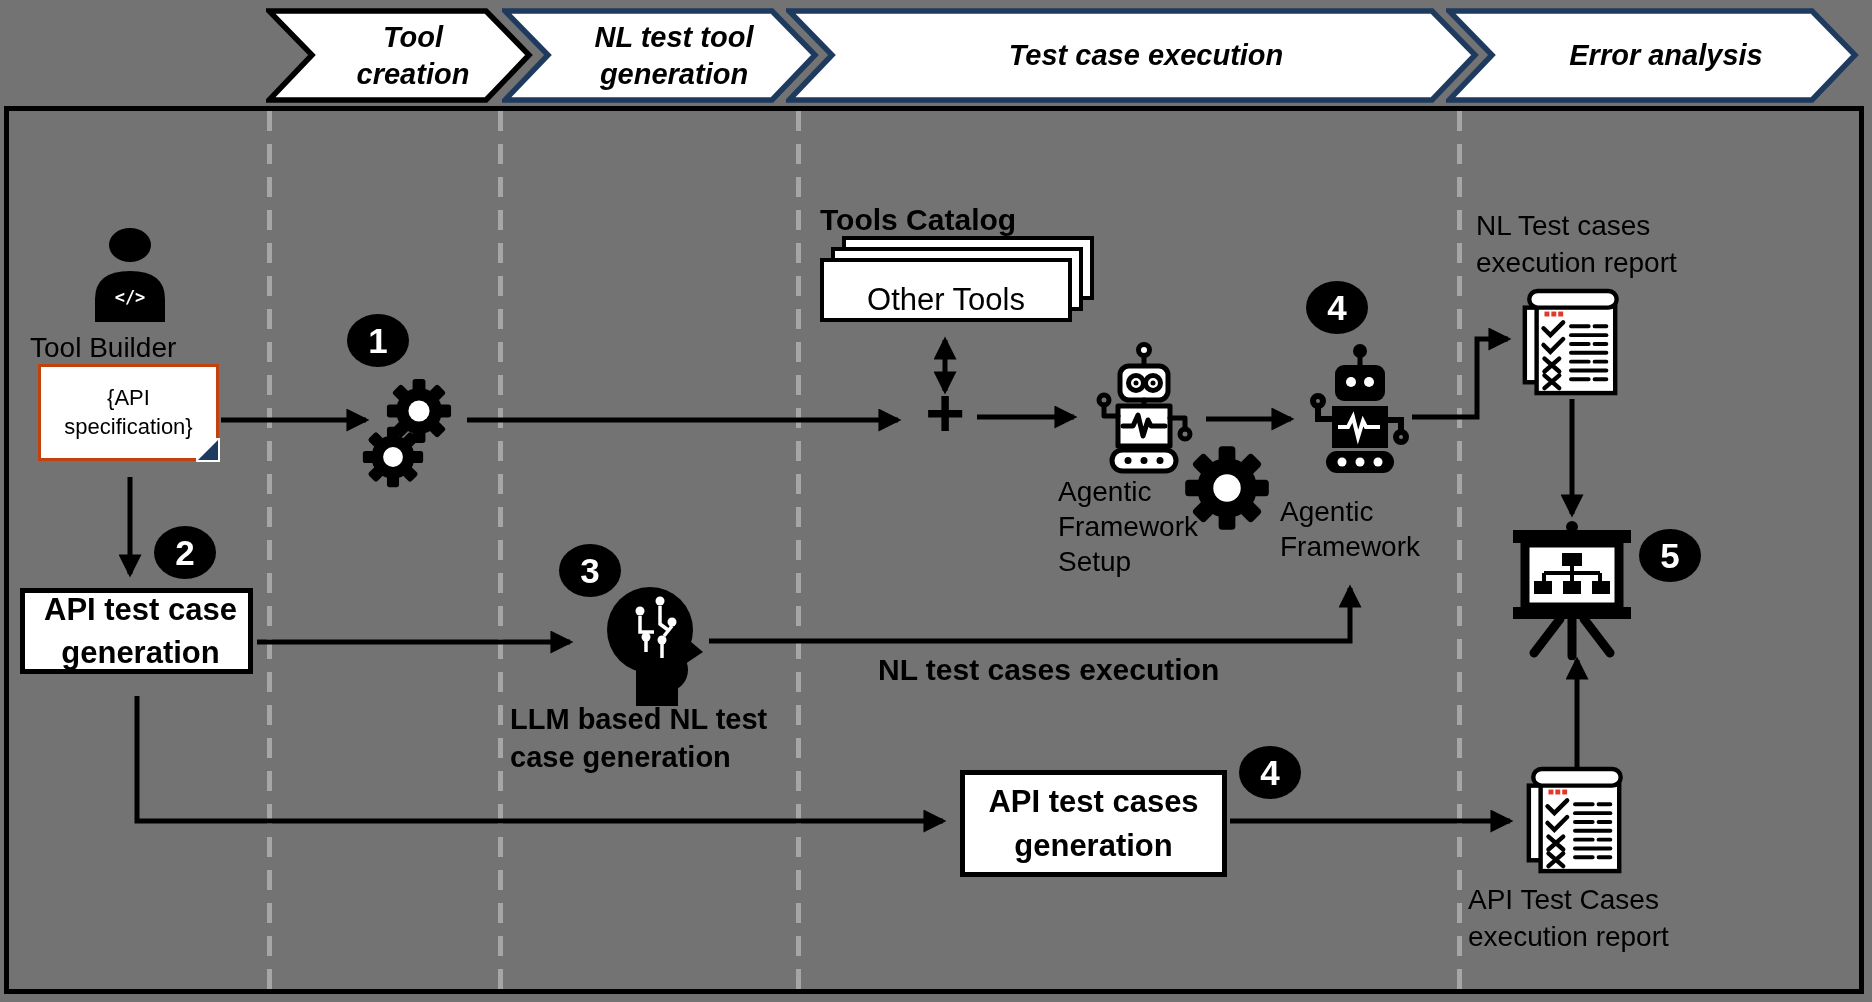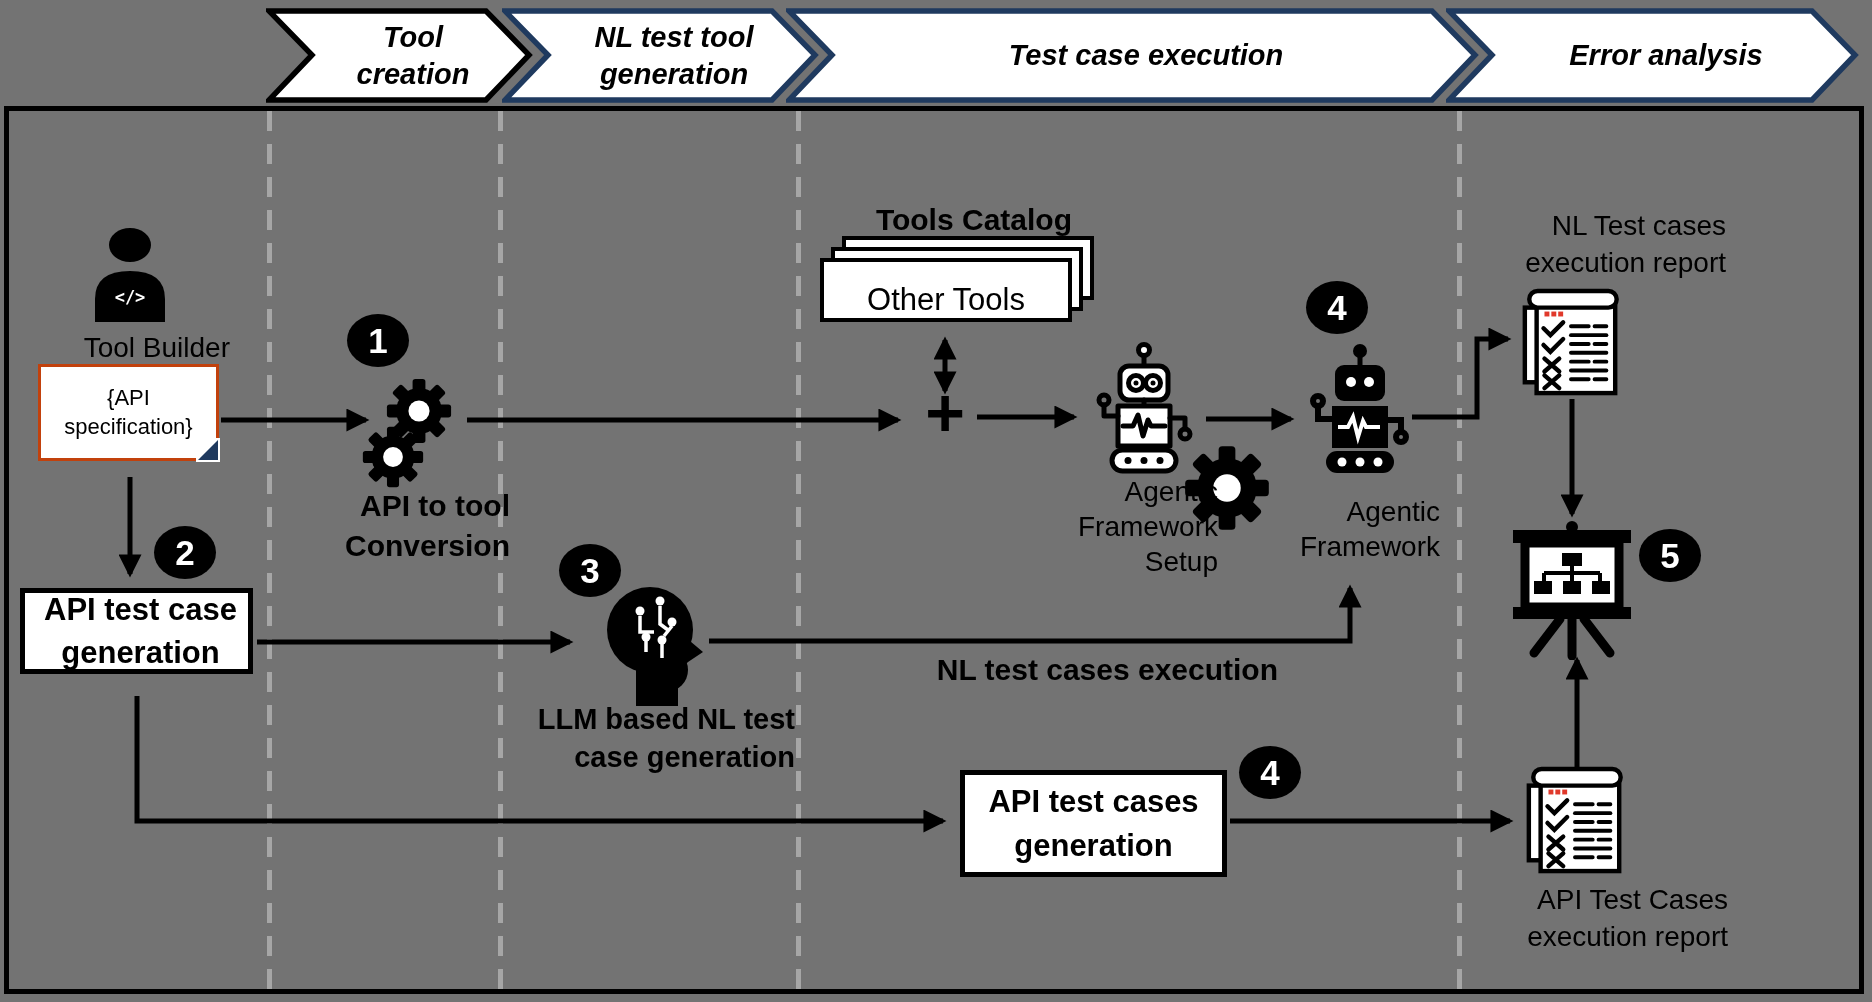--- a/index.html
+++ b/index.html
@@ -17,21 +17,21 @@
   .frame{position:absolute;left:4px;top:106px;width:1860px;height:888px;
          border:5px solid #000;box-sizing:border-box;background:transparent;}
   .dashline{position:absolute;top:111px;height:878px;width:5px;
             background:repeating-linear-gradient(to bottom,#a6a6a6 0 20px,transparent 20px 33px);}
   .badge{position:absolute;width:62px;height:53px;background:#000;border-radius:50%;
          color:#fff;font-weight:bold;font-size:35px;display:flex;align-items:center;
          justify-content:center;z-index:30;}
   .pbox{position:absolute;background:#fff;border:5px solid #000;box-sizing:border-box;
         display:flex;align-items:center;justify-content:center;text-align:center;
         font-weight:bold;font-size:31px;line-height:1.4;z-index:15;}
-  .caption{position:absolute;text-align:right;font-size:28px;line-height:1.32;z-index:15;}
+  .caption{position:absolute;text-align:left;font-size:28px;line-height:1.32;z-index:15;}
   .caption.bold{font-weight:bold;}
   .doc{position:absolute;left:38px;top:364px;width:181px;height:97px;background:#fff;
        border:3px solid #c2410c;box-sizing:border-box;display:flex;align-items:center;
        justify-content:center;text-align:center;font-size:22px;line-height:1.3;z-index:15;}
   .doc .fold{position:absolute;right:-4px;bottom:-4px;width:24px;height:24px;background:#fff;}
   .doc .fold:after{content:"";position:absolute;left:2px;top:2px;width:20px;height:20px;
        background:#1f3a5f;clip-path:polygon(0 100%,100% 0,100% 100%);}
   .card{position:absolute;width:252px;height:64px;background:#fff;border:4px solid #000;
         box-sizing:border-box;z-index:10;}
   .card.front{display:flex;align-items:center;justify-content:center;font-size:31px;z-index:12;}
@@ -140,21 +140,20 @@
   <div class="doc">
     <span style="max-width:165px;">{API specification}</span>
     <span class="fold"></span>
   </div>
 
   <div class="badge" style="left:347px;top:314px;">1</div>
   <svg class="icon" style="left:340px;top:368px;" width="130" height="125">
     <use href="#gear" x="46" y="10" width="66" height="66"></use>
     <use href="#gear" x="22" y="58" width="62" height="62"></use>
   </svg>
-  <div class="caption bold" style="left:270px;top:486px;width:240px;font-size:30px;">API to tool Conversion</div>
 
   <div class="badge" style="left:154px;top:526px;">2</div>
   <div class="pbox" style="left:20px;top:588px;width:233px;height:86px;padding-left:8px;">
     <span style="max-width:210px;">API test case generation</span>
   </div>
 
   <div class="badge" style="left:559px;top:544px;">3</div>
   <svg class="icon" style="left:604px;top:580px;" width="102" height="126" viewBox="0 0 102 126">
     <g fill="#000">
       <circle cx="46" cy="50" r="43"></circle>

